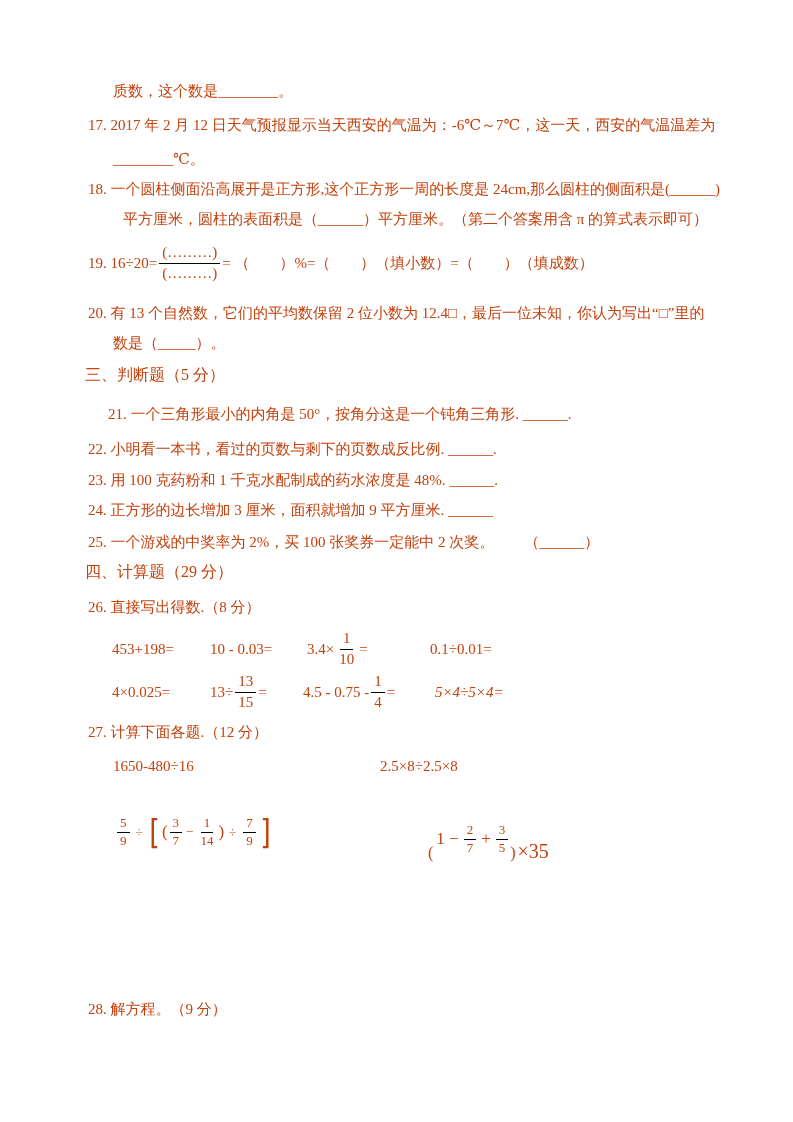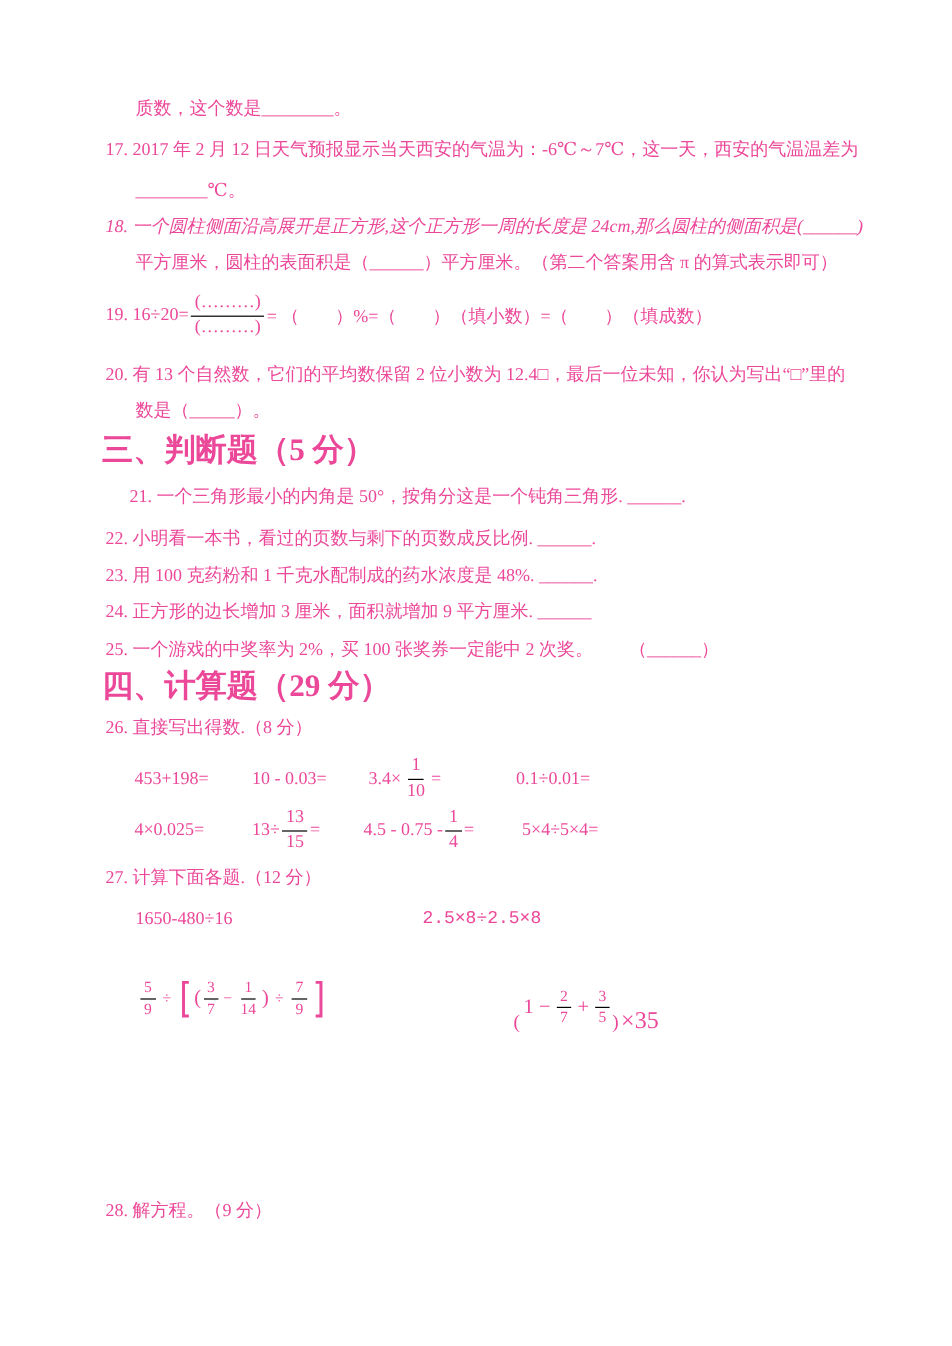--- a/index.html
+++ b/index.html
@@ -5,33 +5,33 @@
   html, body {
     margin: 0;
     padding: 0;
     background: #ffffff;
   }
   .page {
     position: relative;
     width: 793px;
     height: 1122px;
     background: #ffffff;
-    color: #ec4899;
+    color: #c2410c;
     font-family: "Liberation Serif", "DejaVu Serif", serif;
     font-size: 15px;
     overflow: hidden;
   }
   .line {
     position: absolute;
     white-space: nowrap;
     line-height: 20px;
   }
   .heading {
-    font-weight: bold;
-    font-size: 26px;
+    font-weight: normal;
+    font-size: 16px;
     line-height: 26px;
   }
   .mathrow {
     position: absolute;
     display: flex;
     align-items: center;
     white-space: nowrap;
   }
   .frac {
     display: inline-flex;
@@ -69,22 +69,22 @@
 </head>
 <body>
 
 <div class="page">
 
   <div class="line" style="left:113px; top:81px;">质数，这个数是________。</div>
 
   <div class="line" style="left:88px; top:115px;">17. 2017 年 2 月 12 日天气预报显示当天西安的气温为：-6℃～7℃，这一天，西安的气温温差为</div>
   <div class="line" style="left:113px; top:149px;">________℃。</div>
 
-  <div class="line" style="left:88px; top:179px;font-style:italic;">18. 一个圆柱侧面沿高展开是正方形,这个正方形一周的长度是 24cm,那么圆柱的侧面积是(______)</div>
-  <div class="line" style="left:113px; top:209px;">平方厘米，圆柱的表面积是（______）平方厘米。（第二个答案用含 π 的算式表示即可）</div>
+  <div class="line" style="left:88px; top:179px;">18. 一个圆柱侧面沿高展开是正方形,这个正方形一周的长度是 24cm,那么圆柱的侧面积是(______)</div>
+  <div class="line" style="left:123px; top:209px;">平方厘米，圆柱的表面积是（______）平方厘米。（第二个答案用含 π 的算式表示即可）</div>
 
   <div class="mathrow" style="left:88px; top:238px; height:50px;">
     <span>19. 16÷20=</span>
     <span class="frac">
       <span class="num">(………)</span>
       <span class="den">(………)</span>
     </span>
     <span>= （　　）%=（　　）（填小数）=（　　）（填成数）</span>
   </div>
 
@@ -133,27 +133,27 @@
     <span>=</span>
   </div>
   <div class="mathrow" style="left:303px; top:670px; height:44px;">
     <span>4.5 - 0.75 - </span>
     <span class="frac">
       <span class="num">1</span>
       <span class="den">4</span>
     </span>
     <span>=</span>
   </div>
-  <div class="mathrow" style="left:435px; top:670px; height:44px;">
+  <div class="mathrow" style="left:435px; top:670px; height:44px;font-style:italic;">
     <span>5×4÷5×4=</span>
   </div>
 
   <div class="line" style="left:88px; top:722px;text-align:right;">27. 计算下面各题.（12 分）</div>
   <div class="line" style="left:113px; top:756px;">1650-480÷16</div>
-  <div class="line" style="left:352px; top:756px;font-family:Liberation Mono, monospace;">2.5×8÷2.5×8</div>
+  <div class="line" style="left:380px; top:756px;">2.5×8÷2.5×8</div>
 
   <div class="mathrow smallmath" style="left:115px; top:806px; height:52px;">
     <span class="frac">
       <span class="num">5</span>
       <span class="den">9</span>
     </span>
     <span style="margin:0 4px;">÷</span>
     <span class="bigbracket">[</span>
     <span style="font-size:17px;">(</span>
     <span class="frac">

